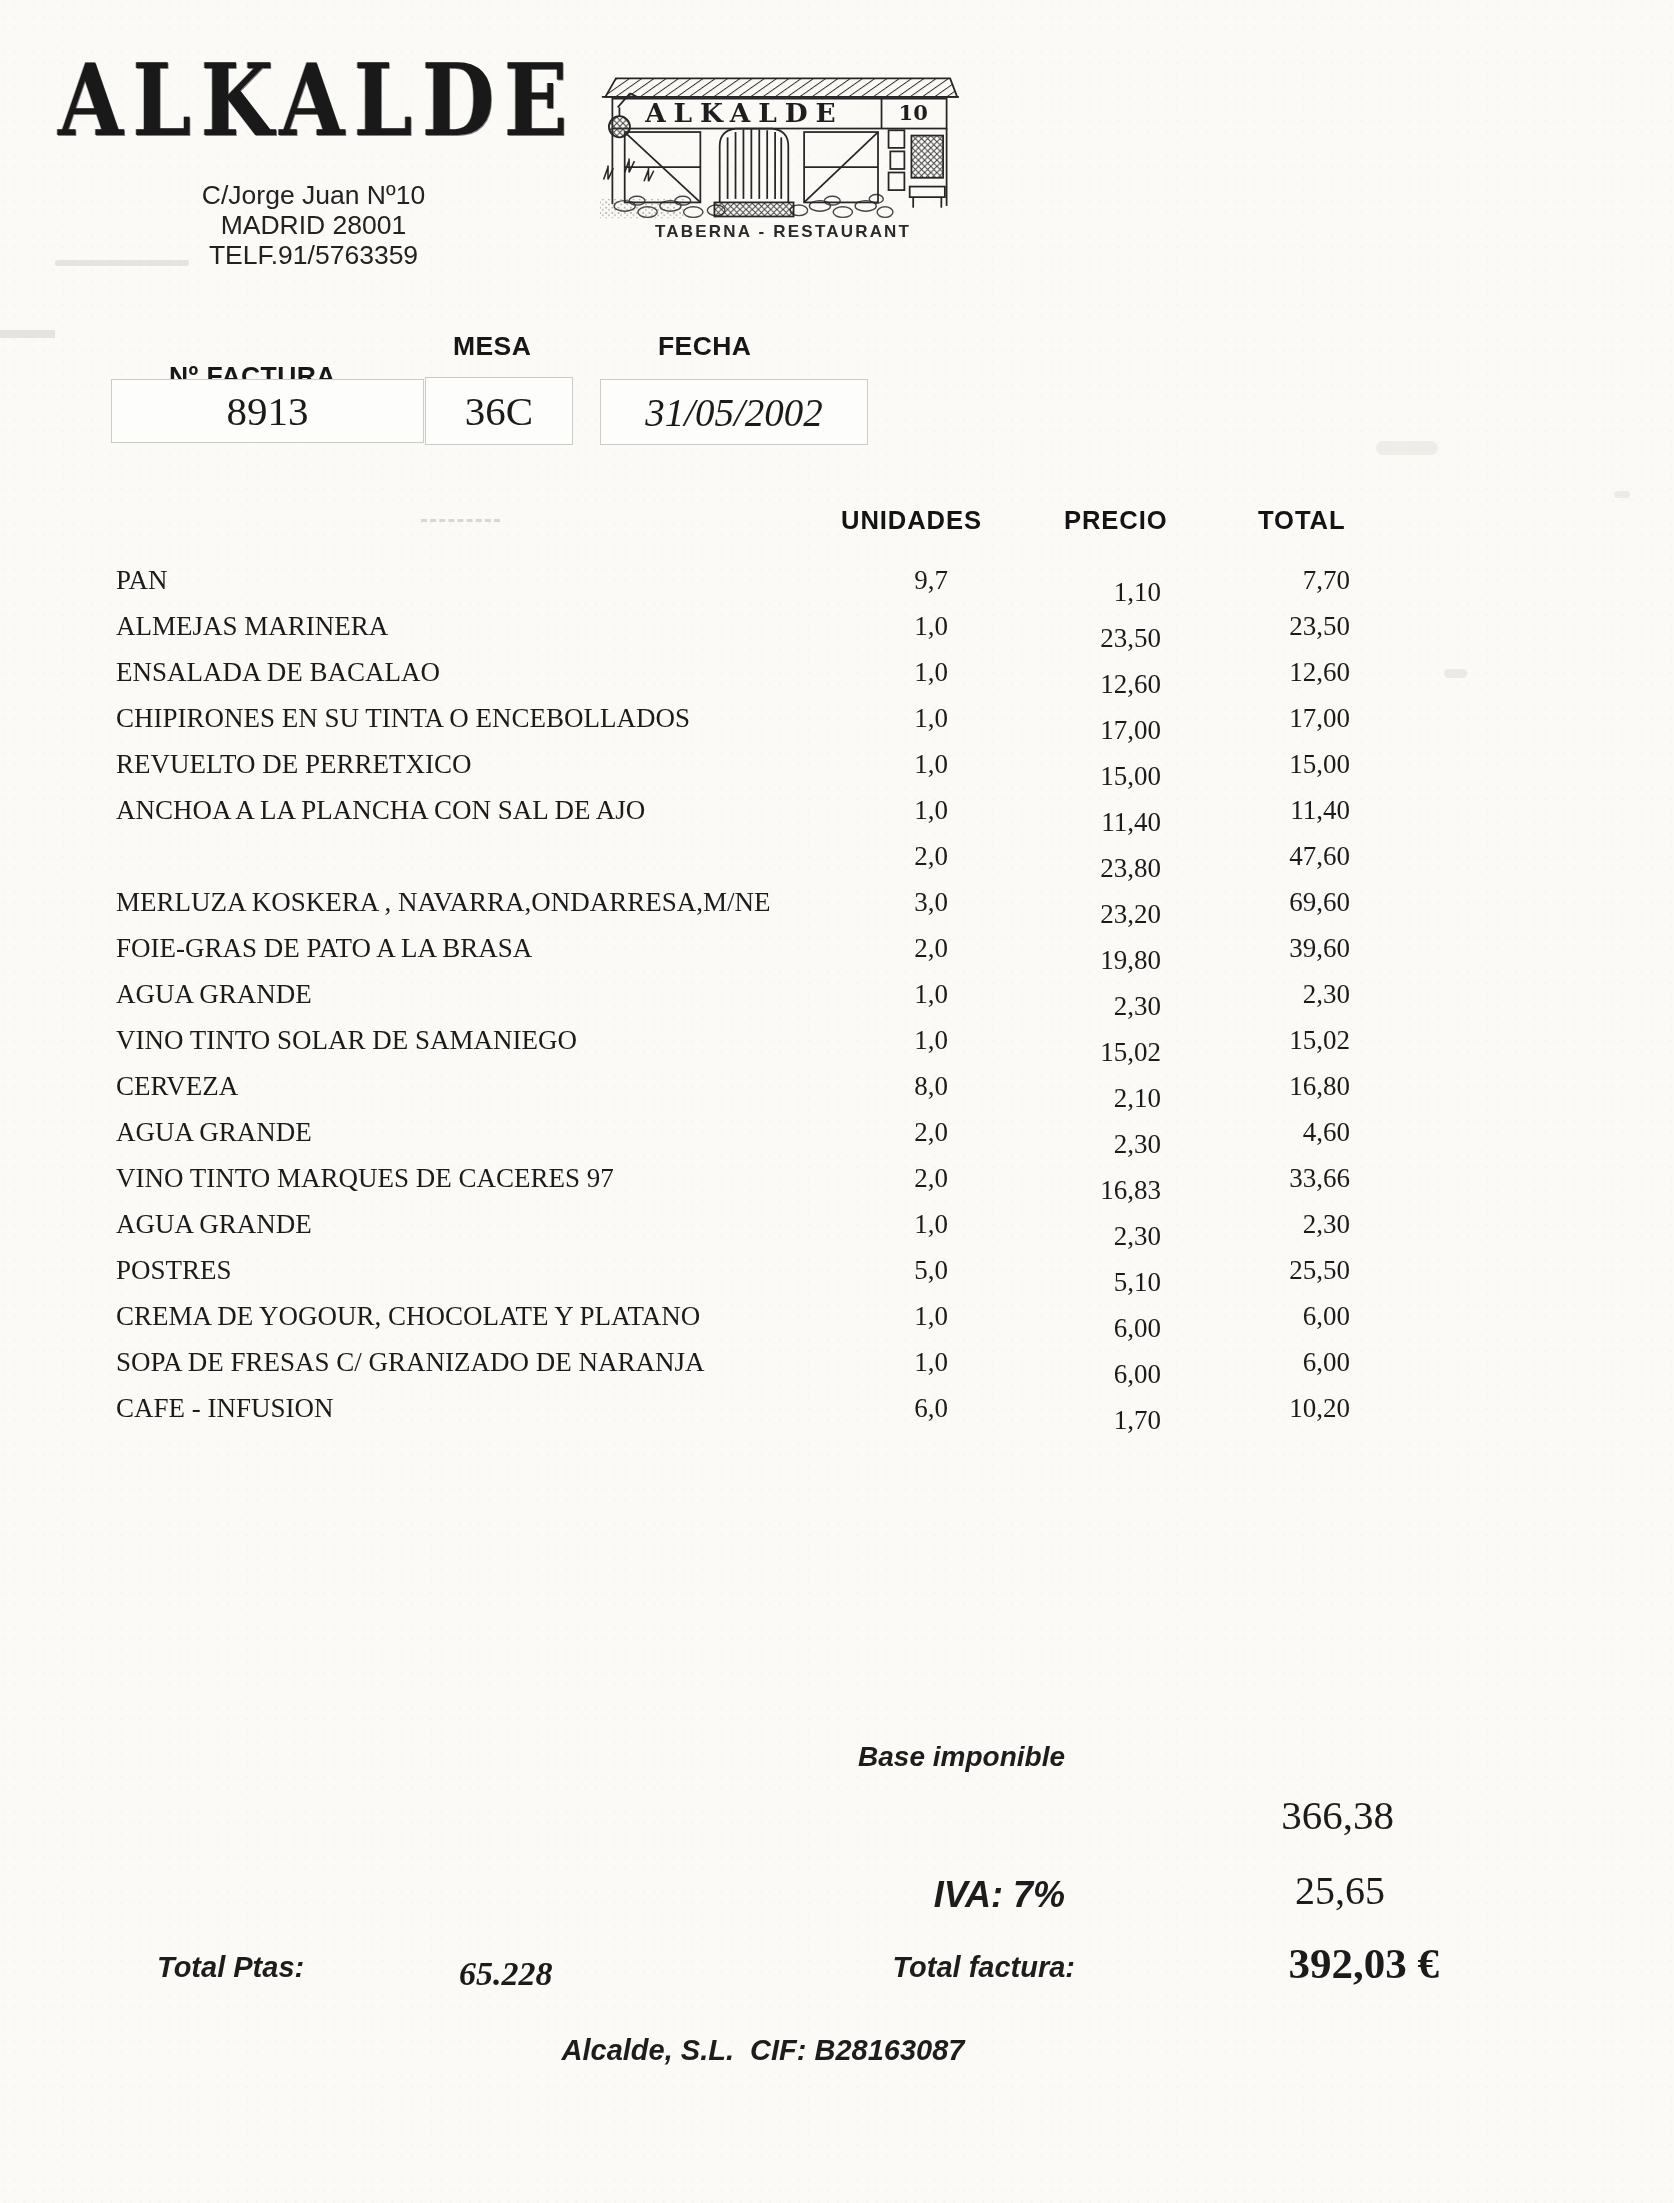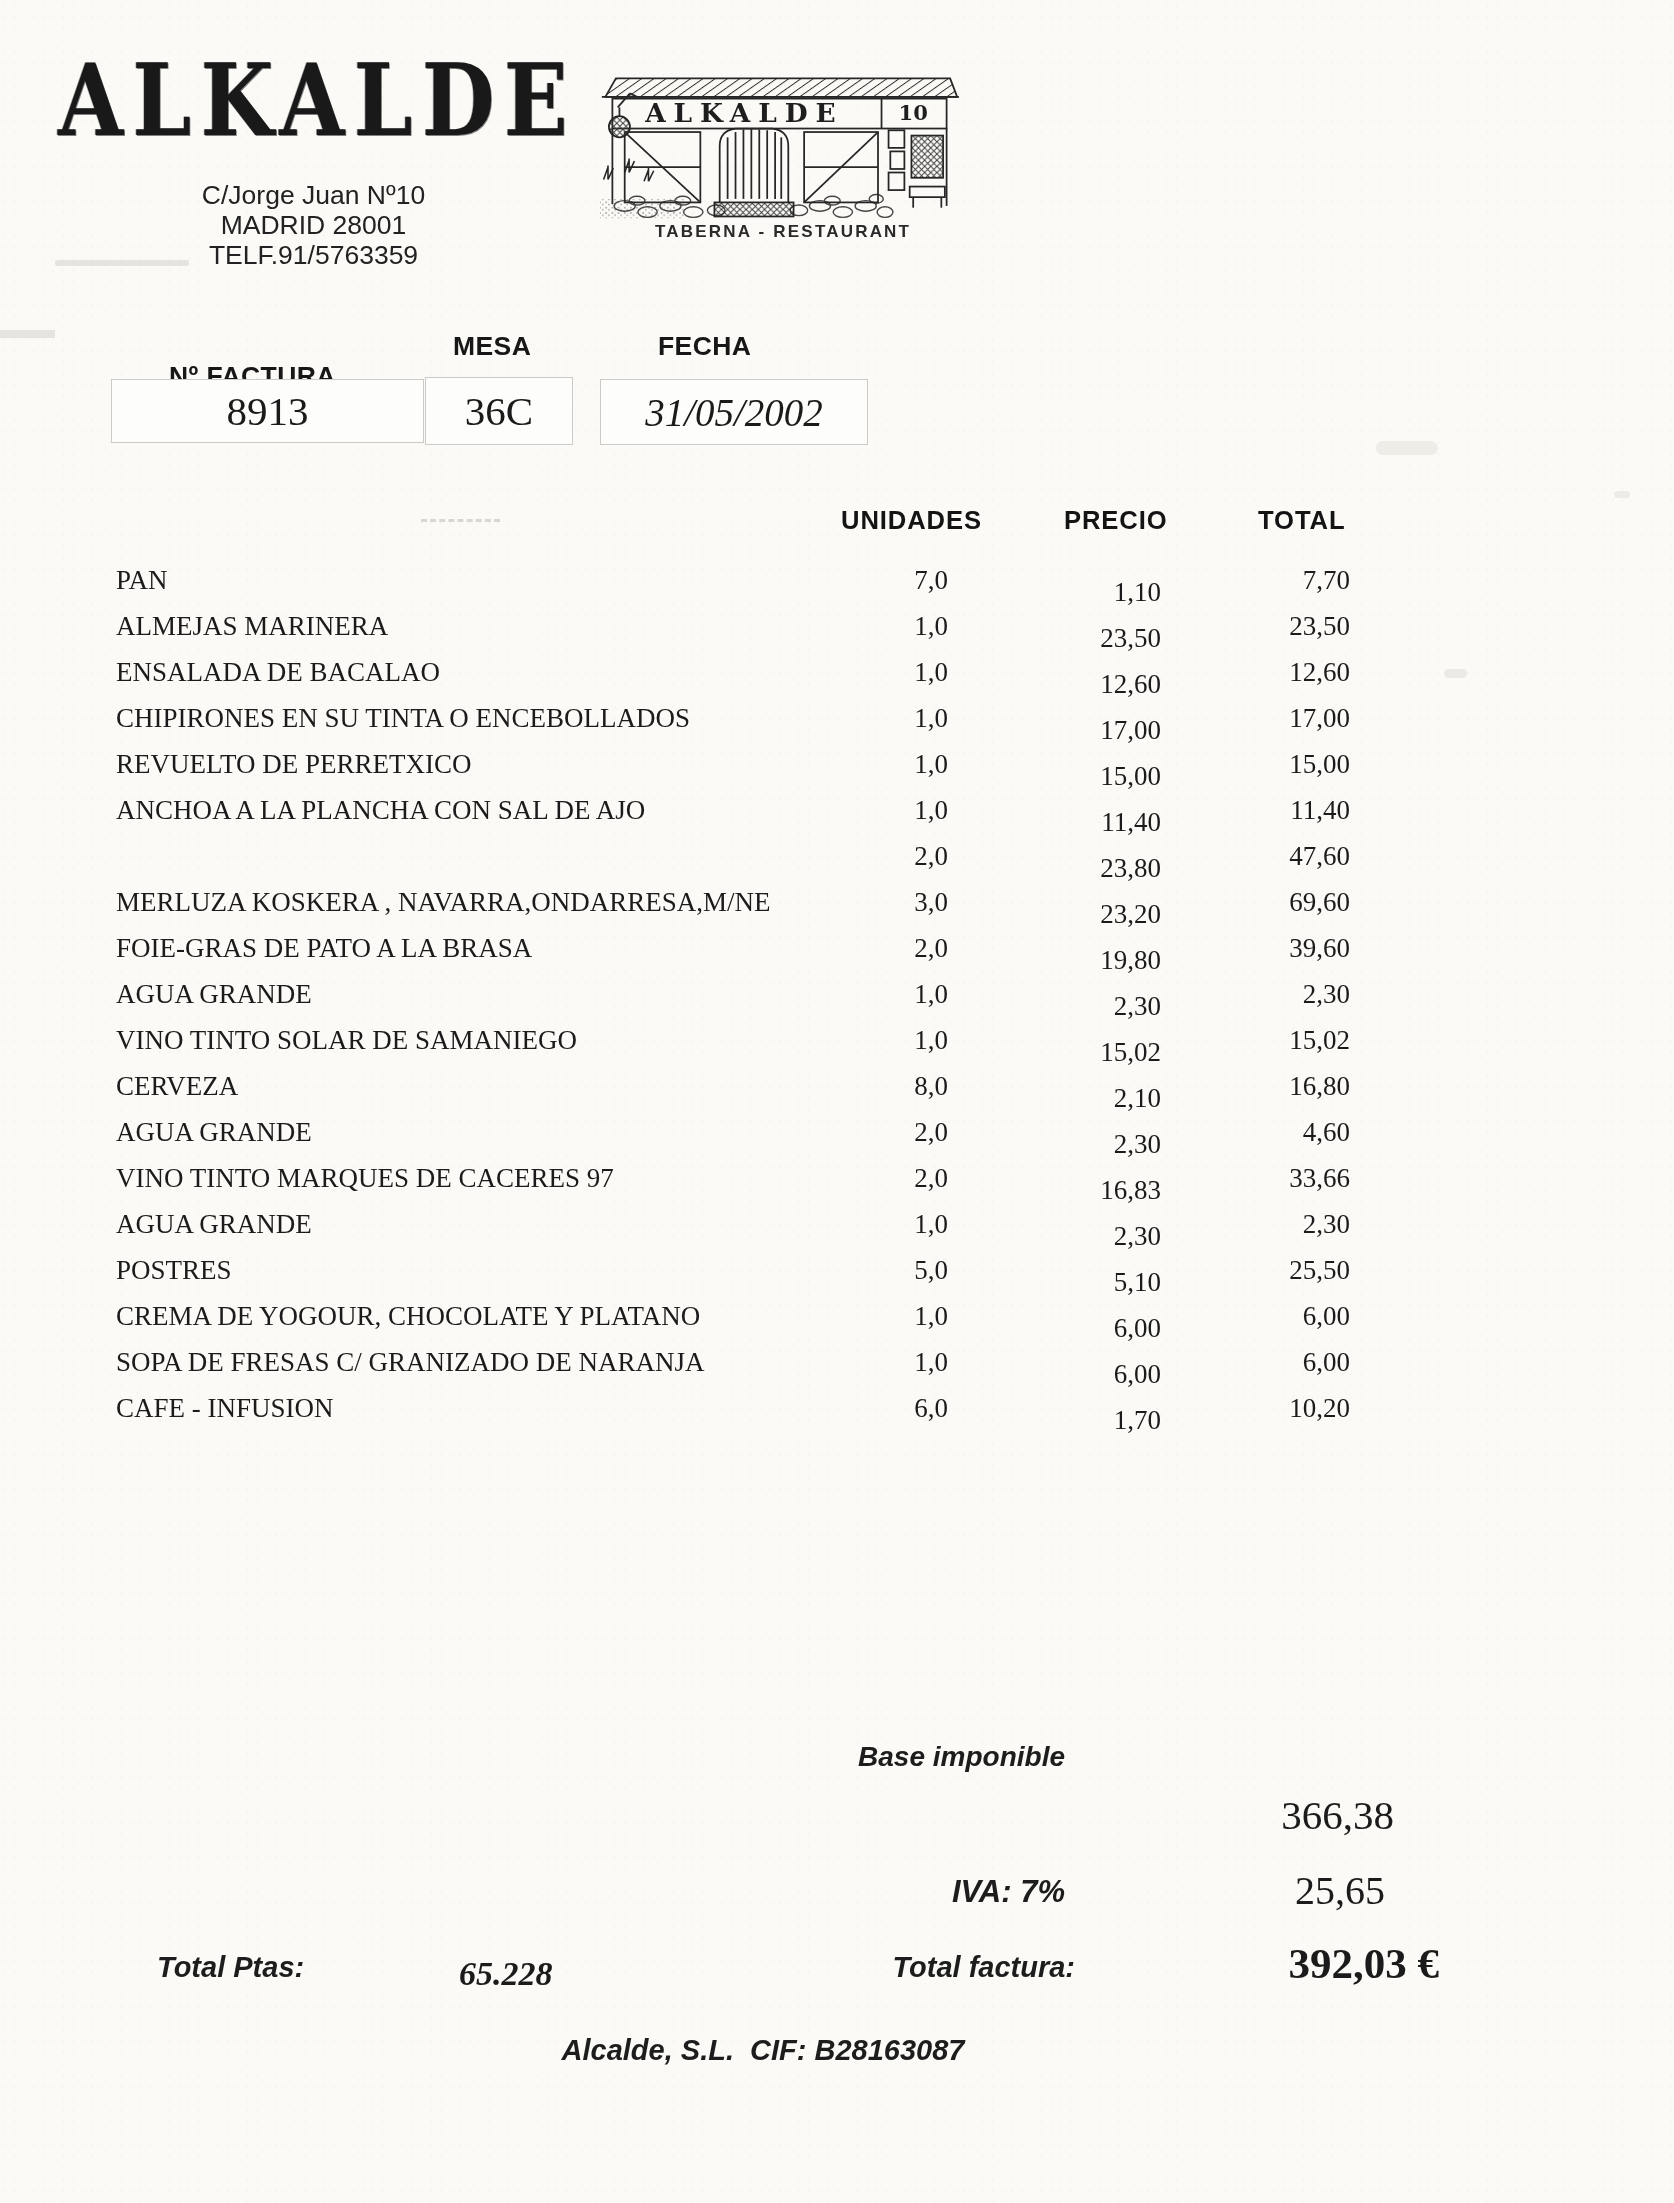--- a/index.html
+++ b/index.html
@@ -171,21 +171,21 @@
     <div class="meta-value italic" style="font-size:39px;">31/05/2002</div>
   </div>
 
   <div class="abs col-head sans" style="left:841px;top:506px;">UNIDADES</div>
   <div class="abs col-head sans" style="left:1064px;top:506px;">PRECIO</div>
   <div class="abs col-head sans" style="left:1258px;top:506px;">TOTAL</div>
 
   <div class="abs rows-host">
     <div class="row">
       <div class="cell name">PAN</div>
-      <div class="cell units">7,0</div>
+      <div class="cell units">9,7</div>
       <div class="cell price">1,10</div>
       <div class="cell total">7,70</div>
     </div>
 
     <div class="row">
       <div class="cell name">ALMEJAS MARINERA</div>
       <div class="cell units">1,0</div>
       <div class="cell price">23,50</div>
       <div class="cell total">23,50</div>
     </div>
@@ -305,21 +305,21 @@
       <div class="cell name">CAFE - INFUSION</div>
       <div class="cell units">6,0</div>
       <div class="cell price">1,70</div>
       <div class="cell total">10,20</div>
     </div>
   </div>
 
   <div class="abs sum-label right" style="left:750px;top:1741px;width:315px;font-size:28px;">Base imponible</div>
   <div class="abs sum-value serif right" style="left:1129px;top:1791px;width:265px;font-size:41px;">366,38</div>
 
-  <div class="abs sum-label right" style="left:750px;top:1874px;width:315px;font-size:31px;">IVA: 7%</div>
+  <div class="abs sum-label right" style="left:750px;top:1874px;width:315px;font-size:36px;">IVA: 7%</div>
   <div class="abs sum-value serif right" style="left:1129px;top:1867px;width:256px;font-size:40px;">25,65</div>
 
   <div class="abs sum-label" style="left:157px;top:1951px;font-size:29px;">Total Ptas:</div>
   <div class="abs sum-value serif italic" style="left:459px;top:1955px;font-size:34px;font-weight:700;">65.228</div>
 
   <div class="abs sum-label right" style="left:759px;top:1951px;width:316px;font-size:29px;">Total factura:</div>
   <div class="abs sum-value serif right" style="left:1173px;top:1939px;width:266px;font-size:43px;font-weight:700;">392,03 €</div>
 
   <div class="abs sum-label center" style="left:494px;top:2034px;width:538px;font-size:29px;white-space:pre;">Alcalde, S.L.  CIF: B28163087</div>
 

